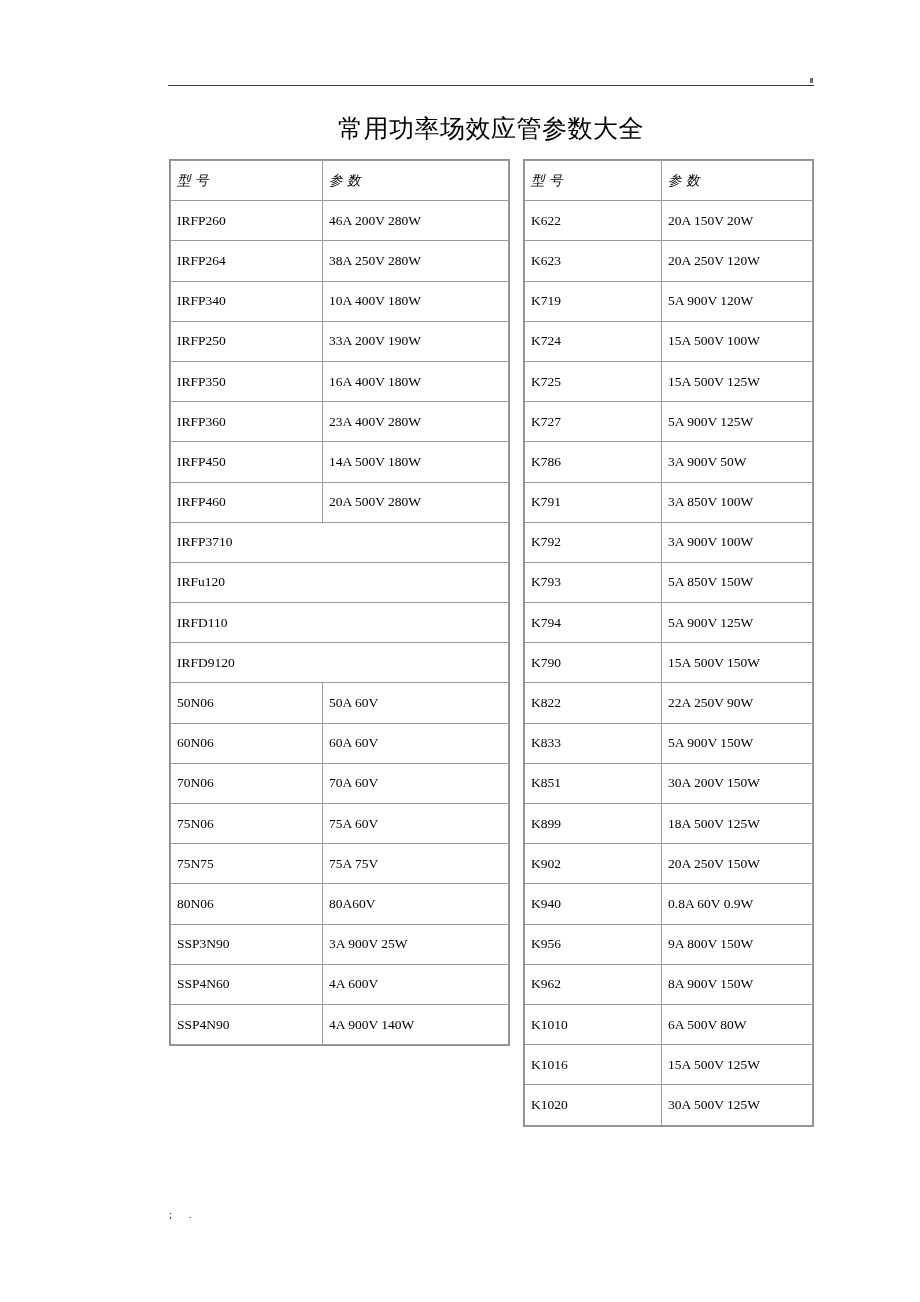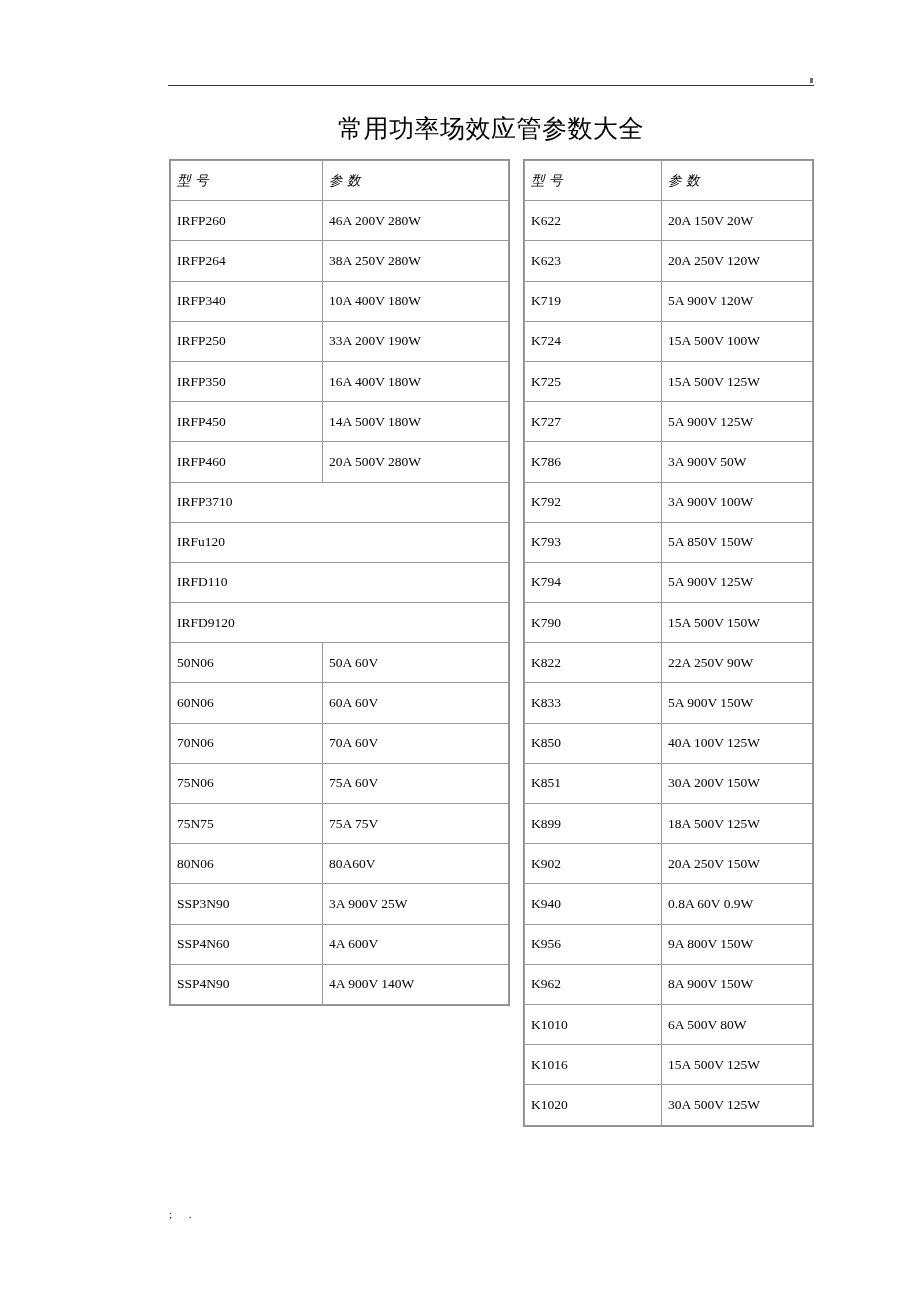--- a/index.html
+++ b/index.html
@@ -169,20 +169,24 @@
           </tr>
           <tr>
             <td>IRFP250</td>
             <td>33A 200V 190W</td>
           </tr>
           <tr>
             <td>IRFP350</td>
             <td>16A 400V 180W</td>
           </tr>
           <tr>
+            <td>IRFP360</td>
+            <td>23A 400V 280W</td>
+          </tr>
+          <tr>
             <td>IRFP450</td>
             <td>14A 500V 180W</td>
           </tr>
           <tr>
             <td>IRFP460</td>
             <td>20A 500V 280W</td>
           </tr>
           <tr>
             <td colspan="2">IRFP3710</td>
           </tr>
@@ -268,20 +272,24 @@
           </tr>
           <tr>
             <td>K727</td>
             <td>5A 900V 125W</td>
           </tr>
           <tr>
             <td>K786</td>
             <td>3A 900V 50W</td>
           </tr>
           <tr>
+            <td>K791</td>
+            <td>3A 850V 100W</td>
+          </tr>
+          <tr>
             <td>K792</td>
             <td>3A 900V 100W</td>
           </tr>
           <tr>
             <td>K793</td>
             <td>5A 850V 150W</td>
           </tr>
           <tr>
             <td>K794</td>
             <td>5A 900V 125W</td>
@@ -292,24 +300,20 @@
           </tr>
           <tr>
             <td>K822</td>
             <td>22A 250V 90W</td>
           </tr>
           <tr>
             <td>K833</td>
             <td>5A 900V 150W</td>
           </tr>
           <tr>
-            <td>K850</td>
-            <td>40A 100V 125W</td>
-          </tr>
-          <tr>
             <td>K851</td>
             <td>30A 200V 150W</td>
           </tr>
           <tr>
             <td>K899</td>
             <td>18A 500V 125W</td>
           </tr>
           <tr>
             <td>K902</td>
             <td>20A 250V 150W</td>

